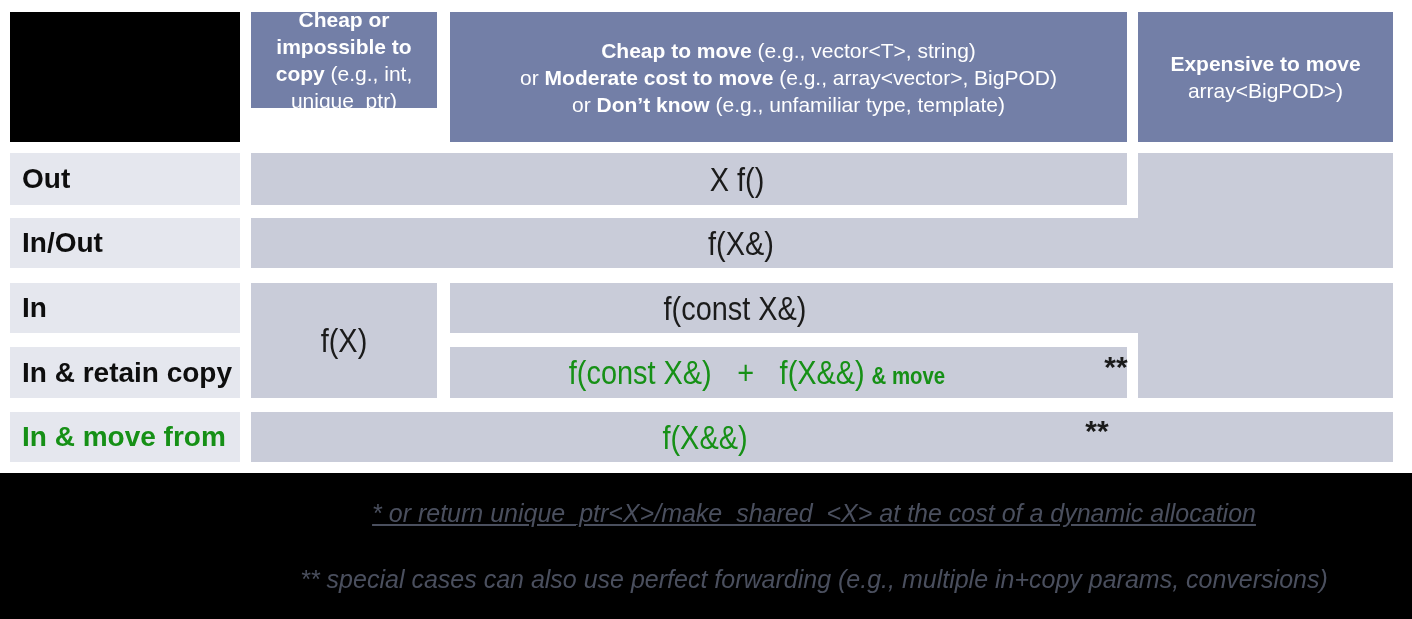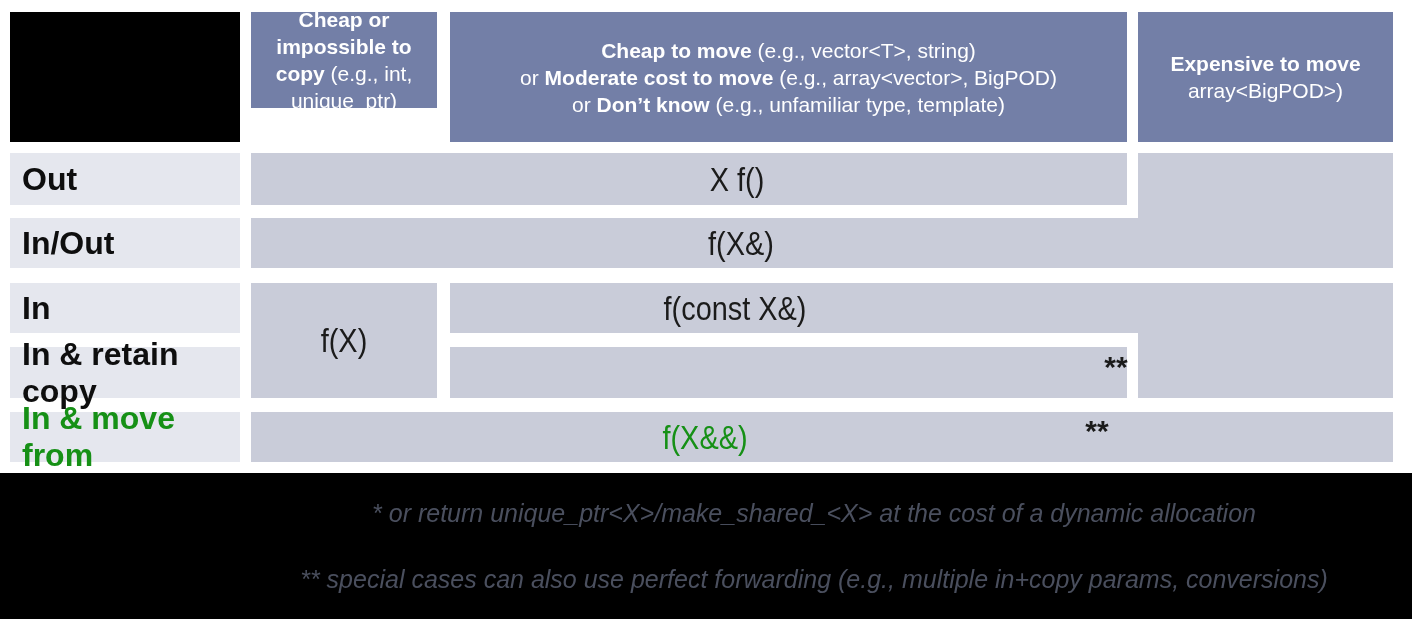--- a/index.html
+++ b/index.html
@@ -10,21 +10,21 @@
   .hdr{background:#737fa7;color:#ffffff;font-size:21px;line-height:27px;font-weight:400;
        display:flex;align-items:center;justify-content:center;text-align:center;}
   .hdr .b{font-weight:700;}
   .h-corner{left:10px;top:12px;width:230px;height:130px;background:#000000;}
   .h-c1{left:251px;top:12px;width:186px;height:96px;padding:0 10px;}
   .h-c2{left:450px;top:12px;width:677px;height:130px;padding:0 18px;}
   .h-c3{left:1138px;top:12px;width:255px;height:130px;padding:16px 8px;}
   .hline{display:block;}
 
   .lab{position:absolute;left:10px;width:230px;background:#e5e7ee;box-sizing:border-box;
-       display:flex;align-items:center;padding-left:12px;font-weight:700;font-size:32px;color:#0e0e0e;}
+       display:flex;align-items:center;padding-left:12px;font-weight:700;font-size:28px;color:#0e0e0e;}
   .lab-out{top:153px;height:52px;}
   .lab-inout{top:218px;height:50px;}
   .lab-in{top:283px;height:50px;}
   .lab-retain{top:347px;height:51px;}
   .lab-move{top:412px;height:50px;color:#169016;}
 
   .c-out{left:251px;top:153px;width:876px;height:52px;}
   .c-col3a{left:1138px;top:153px;width:255px;height:115px;}
   .c-inout{left:251px;top:218px;width:1142px;height:50px;}
   .c-fx{left:251px;top:283px;width:186px;height:115px;}
@@ -45,21 +45,21 @@
   .plus{margin:0 30px;}
   .amp{font-size:24px;margin-left:8px;font-weight:700;}
   .mark{position:absolute;transform:translateX(-50%);font-weight:700;font-size:30px;
         line-height:1;color:#1b1b1b;}
   .mark-retain{left:1116px;top:352px;}
   .mark-move{left:1097px;top:416px;}
 
   .footer{left:0;top:473px;width:1412px;height:146px;background:#000000;}
   .fn{position:absolute;left:814px;transform:translateX(-50%);white-space:nowrap;
       font-style:italic;font-size:25px;color:#4a4f5e;}
-  .fn1{top:499px;}
+  .fn1{top:499px;text-decoration:underline;}
   .fn2{top:565px;}
 </style>
 </head>
 <body>
 
 <div class="stage">
 
   <div class="rect h-corner"></div>
 
   <div class="rect hdr h-c1">
@@ -102,20 +102,23 @@
   <div class="rect cell c-in"></div>
   <div class="rect cell c-col3b"></div>
   <div class="rect cell c-retain"></div>
   <div class="rect cell c-move"></div>
 
   <span class="f f-out"><span class="sx">X f()</span></span>
   <span class="f f-inout"><span class="sx">f(X&amp;)</span></span>
   <span class="f f-in1"><span class="sx">f(X)</span></span>
   <span class="f f-in2"><span class="sx">f(const X&amp;)</span></span>
 
+  <span class="f f-retain">
+    <span class="sx"><span>f(const X&amp;)</span><span class="plus">+</span><span>f(X&amp;&amp;)</span><span class="amp">&amp; move</span></span>
+  </span>
   <span class="mark mark-retain">**</span>
 
   <span class="f f-move"><span class="sx">f(X&amp;&amp;)</span></span>
   <span class="mark mark-move">**</span>
 
   <div class="rect footer"></div>
   <div class="fn fn1">* or return unique_ptr&lt;X&gt;/make_shared_&lt;X&gt; at the cost of a dynamic allocation</div>
   <div class="fn fn2">** special cases can also use perfect forwarding (e.g., multiple in+copy params, conversions)</div>
 
 </div>

